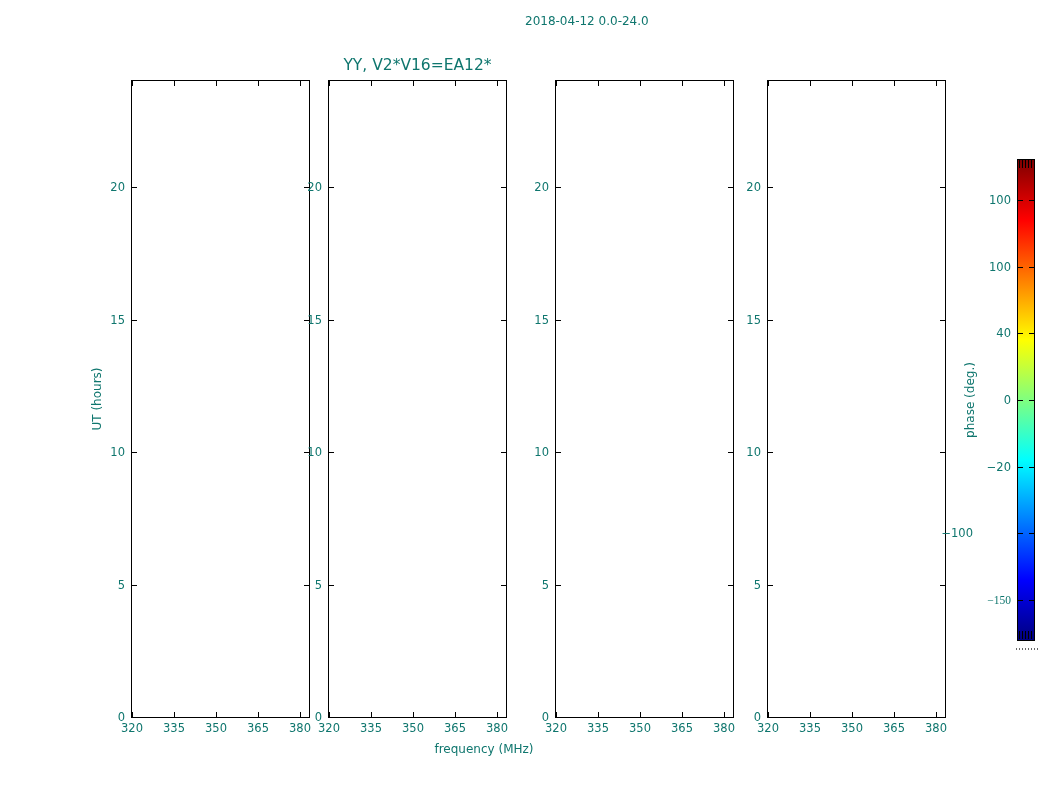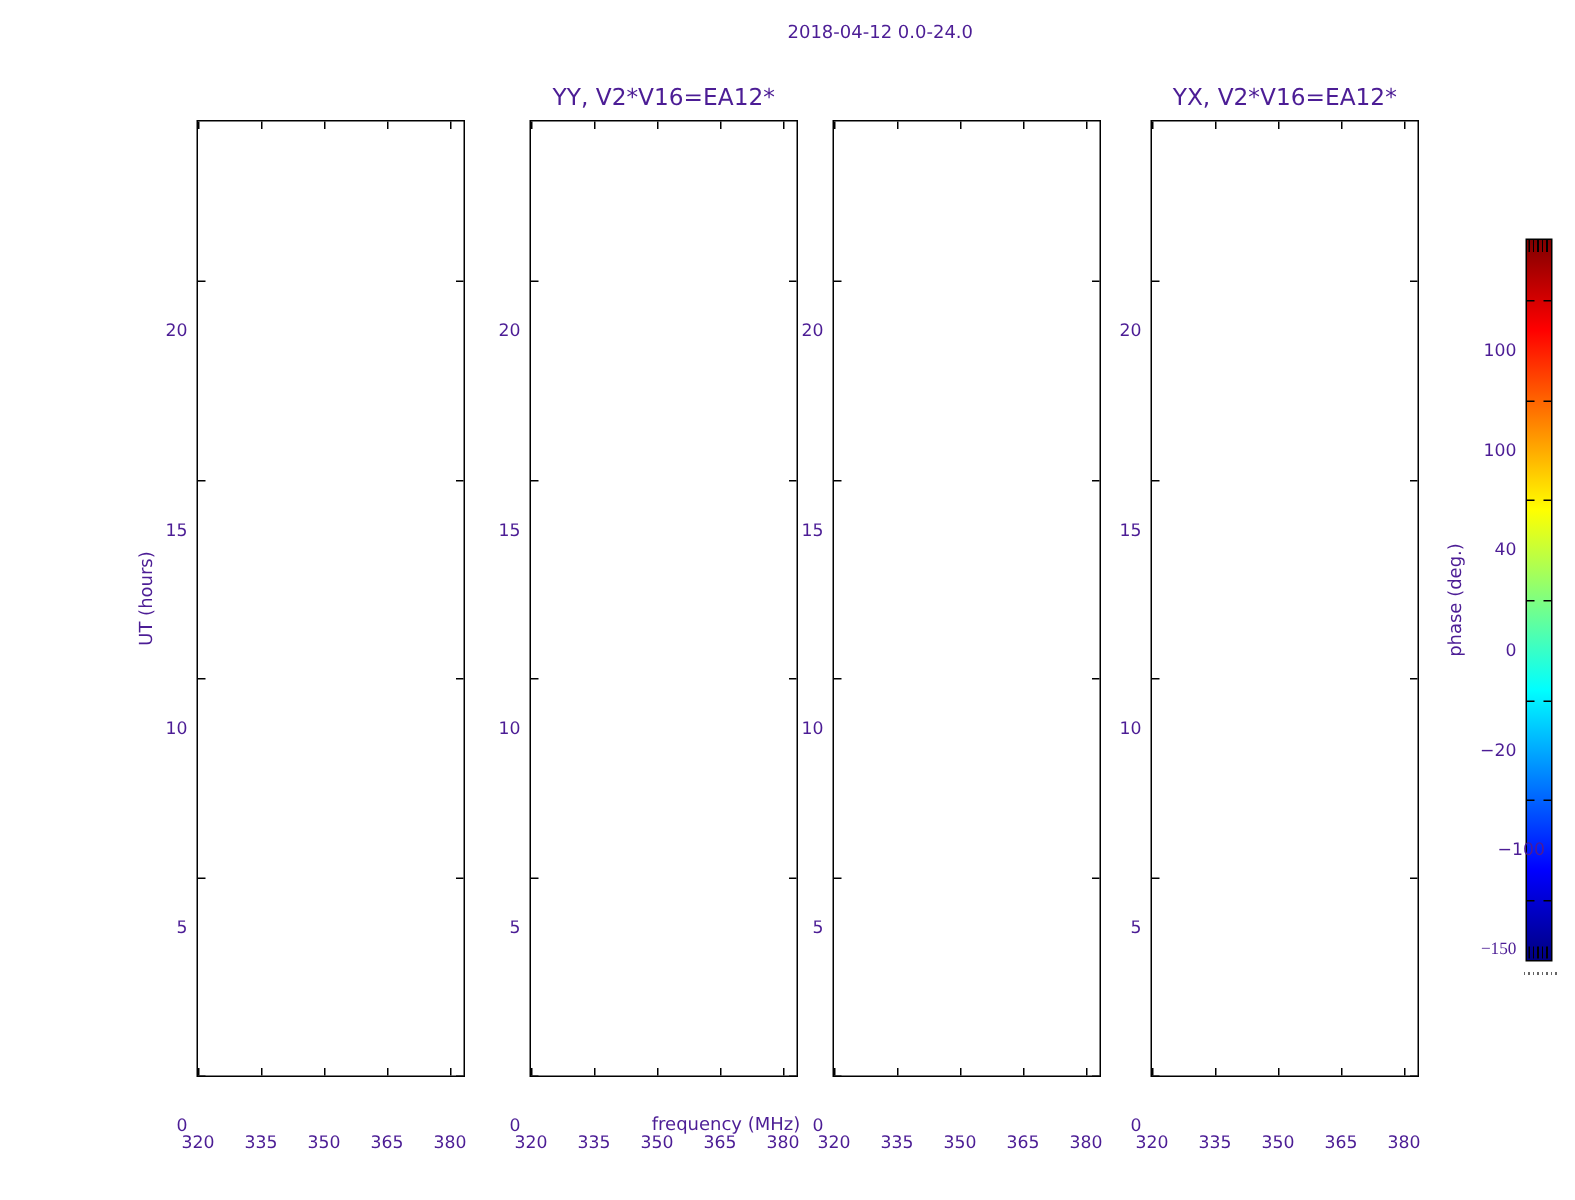--- a/index.html
+++ b/index.html
@@ -1,27 +1,27 @@
 <!DOCTYPE html>
 <html><head>
 <meta charset="utf-8">
 <style>
   html,body{margin:0;padding:0;background:#fff;}
   #figure{
     position:relative;width:1050px;height:800px;background:#ffffff;
-    font-family:"DejaVu Sans","Liberation Sans",sans-serif;color:#4c1d95;overflow:hidden;
+    font-family:"DejaVu Sans","Liberation Sans",sans-serif;color:#0f766e;overflow:hidden;
   }
   .suptitle{position:absolute;left:525px;top:14px;font-size:12px;white-space:nowrap;}
   .subplot{position:absolute;top:0;width:179px;height:780px;}
   .sp-title{position:absolute;top:56px;left:0;width:179px;text-align:center;
     font-size:15.5px;line-height:19px;white-space:nowrap;}
   .frame{position:absolute;top:80px;left:0;width:179px;height:638px;
     border:1px solid #000;box-sizing:border-box;background:#fff;}
   .tick{position:absolute;background:#000;}
-  .ticklabel{position:absolute;font-size:11.5px;line-height:14px;white-space:nowrap;margin-top:33px;}
+  .ticklabel{position:absolute;font-size:11.5px;line-height:14px;white-space:nowrap;}
   .xlab{transform:translateX(-50%);}
   .ylab{width:50px;text-align:right;}
   .axis-label{position:absolute;font-size:12px;white-space:nowrap;}
   .vlabel{position:absolute;width:0;height:0;}
   .vlabel span{position:absolute;display:block;white-space:nowrap;font-size:12px;
     transform:translate(-50%,-50%) rotate(-90deg);}
   .cbar{position:absolute;left:1017px;top:159px;width:18px;height:482px;
     box-sizing:border-box;border:1px solid #000;}
   .cb-hatch{position:absolute;left:1019px;width:14px;height:8px;
     background:repeating-linear-gradient(90deg,#000 0 1px,transparent 1px 3px);}
@@ -64,21 +64,21 @@
       <div class="ticklabel xlab" style="left: 85px; top: 721px;">350</div>
       <div class="ticklabel xlab" style="left: 127px; top: 721px;">365</div>
       <div class="ticklabel xlab" style="left: 169px; top: 721px;">380</div>
       <div class="ticklabel ylab" style="left: -56px; top: 710px;">0</div>
       <div class="ticklabel ylab" style="left: -56px; top: 578px;">5</div>
       <div class="ticklabel ylab" style="left: -56px; top: 445px;">10</div>
       <div class="ticklabel ylab" style="left: -56px; top: 313px;">15</div>
       <div class="ticklabel ylab" style="left: -56px; top: 180px;">20</div>
     </div>
 
-  <div class="subplot" style="left: 353px; text-decoration: underline;">
+  <div class="subplot" style="left: 328px; text-decoration: underline;">
     <div class="sp-title">YY, V2*V16=EA12*</div>
     <div class="frame">
         <div class="tick" style="left: 0px; bottom: 0px; width: 1px; height: 5px;"></div>
         <div class="tick" style="left: 0px; top: 0px; width: 1px; height: 5px;"></div>
         <div class="tick" style="left: 42px; bottom: 0px; width: 1px; height: 5px;"></div>
         <div class="tick" style="left: 42px; top: 0px; width: 1px; height: 5px;"></div>
         <div class="tick" style="left: 84px; bottom: 0px; width: 1px; height: 5px;"></div>
         <div class="tick" style="left: 84px; top: 0px; width: 1px; height: 5px;"></div>
         <div class="tick" style="left: 126px; bottom: 0px; width: 1px; height: 5px;"></div>
         <div class="tick" style="left: 126px; top: 0px; width: 1px; height: 5px;"></div>
@@ -136,21 +136,20 @@
       <div class="ticklabel xlab" style="left: 127px; top: 721px;">365</div>
       <div class="ticklabel xlab" style="left: 169px; top: 721px;">380</div>
       <div class="ticklabel ylab" style="left: -56px; top: 710px;">0</div>
       <div class="ticklabel ylab" style="left: -56px; top: 578px;">5</div>
       <div class="ticklabel ylab" style="left: -56px; top: 445px;">10</div>
       <div class="ticklabel ylab" style="left: -56px; top: 313px;">15</div>
       <div class="ticklabel ylab" style="left: -56px; top: 180px;">20</div>
     </div>
 
   <div class="subplot" style="left: 767px;">
-    <div class="sp-title">YX, V2*V16=EA12*</div>
     <div class="frame">
         <div class="tick" style="left: 0px; bottom: 0px; width: 1px; height: 5px;"></div>
         <div class="tick" style="left: 0px; top: 0px; width: 1px; height: 5px;"></div>
         <div class="tick" style="left: 42px; bottom: 0px; width: 1px; height: 5px;"></div>
         <div class="tick" style="left: 42px; top: 0px; width: 1px; height: 5px;"></div>
         <div class="tick" style="left: 84px; bottom: 0px; width: 1px; height: 5px;"></div>
         <div class="tick" style="left: 84px; top: 0px; width: 1px; height: 5px;"></div>
         <div class="tick" style="left: 126px; bottom: 0px; width: 1px; height: 5px;"></div>
         <div class="tick" style="left: 126px; top: 0px; width: 1px; height: 5px;"></div>
         <div class="tick" style="left: 168px; bottom: 0px; width: 1px; height: 5px;"></div>
@@ -206,15 +205,15 @@
 
   <div class="vlabel" style="left:970px;top:400px">
     <span>phase (deg.)</span>
   </div>
 
 <div class="ticklabel ylab" style="left: 951px; top: 193px; width: 60px;">100</div>
     <div class="ticklabel ylab" style="left: 951px; top: 260px; width: 60px;">100</div>
     <div class="ticklabel ylab" style="left: 951px; top: 326px; width: 60px;">40</div>
     <div class="ticklabel ylab" style="left: 951px; top: 393px; width: 60px;">0</div>
     <div class="ticklabel ylab" style="left: 951px; top: 460px; width: 60px;">−20</div>
-    <div class="ticklabel ylab" style="left: 970px; top: 526px; width: 60px;">−100</div>
+    <div class="ticklabel ylab" style="left: 913px; top: 526px; width: 60px;">−100</div>
     <div class="ticklabel ylab" style="left: 951px; top: 593px; width: 60px; font-family: Liberation Serif, serif;">−150</div>
   </div>
 
 </body></html>

